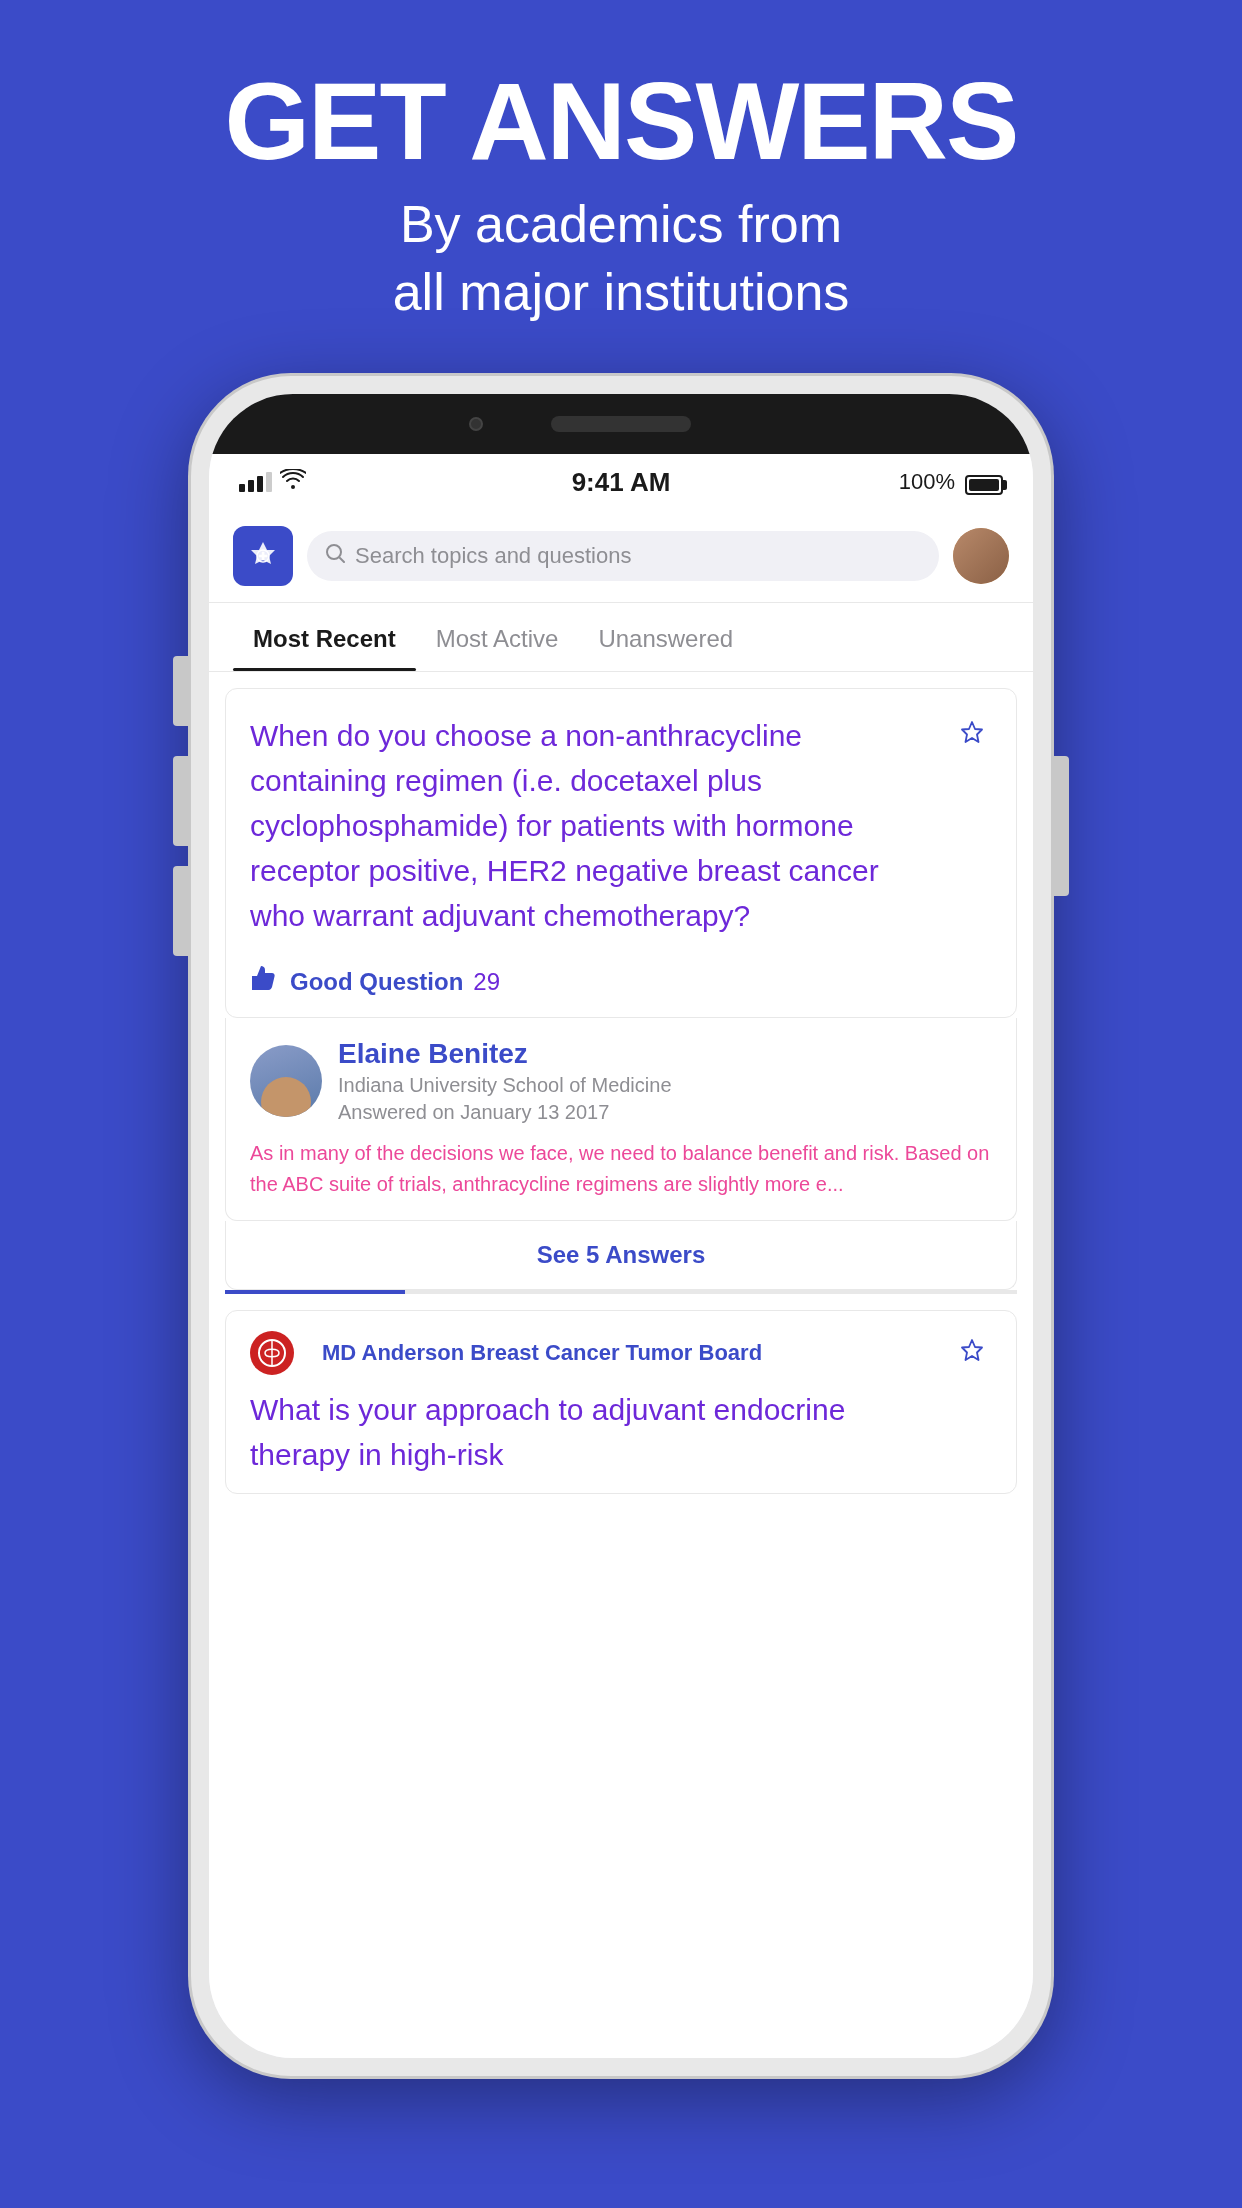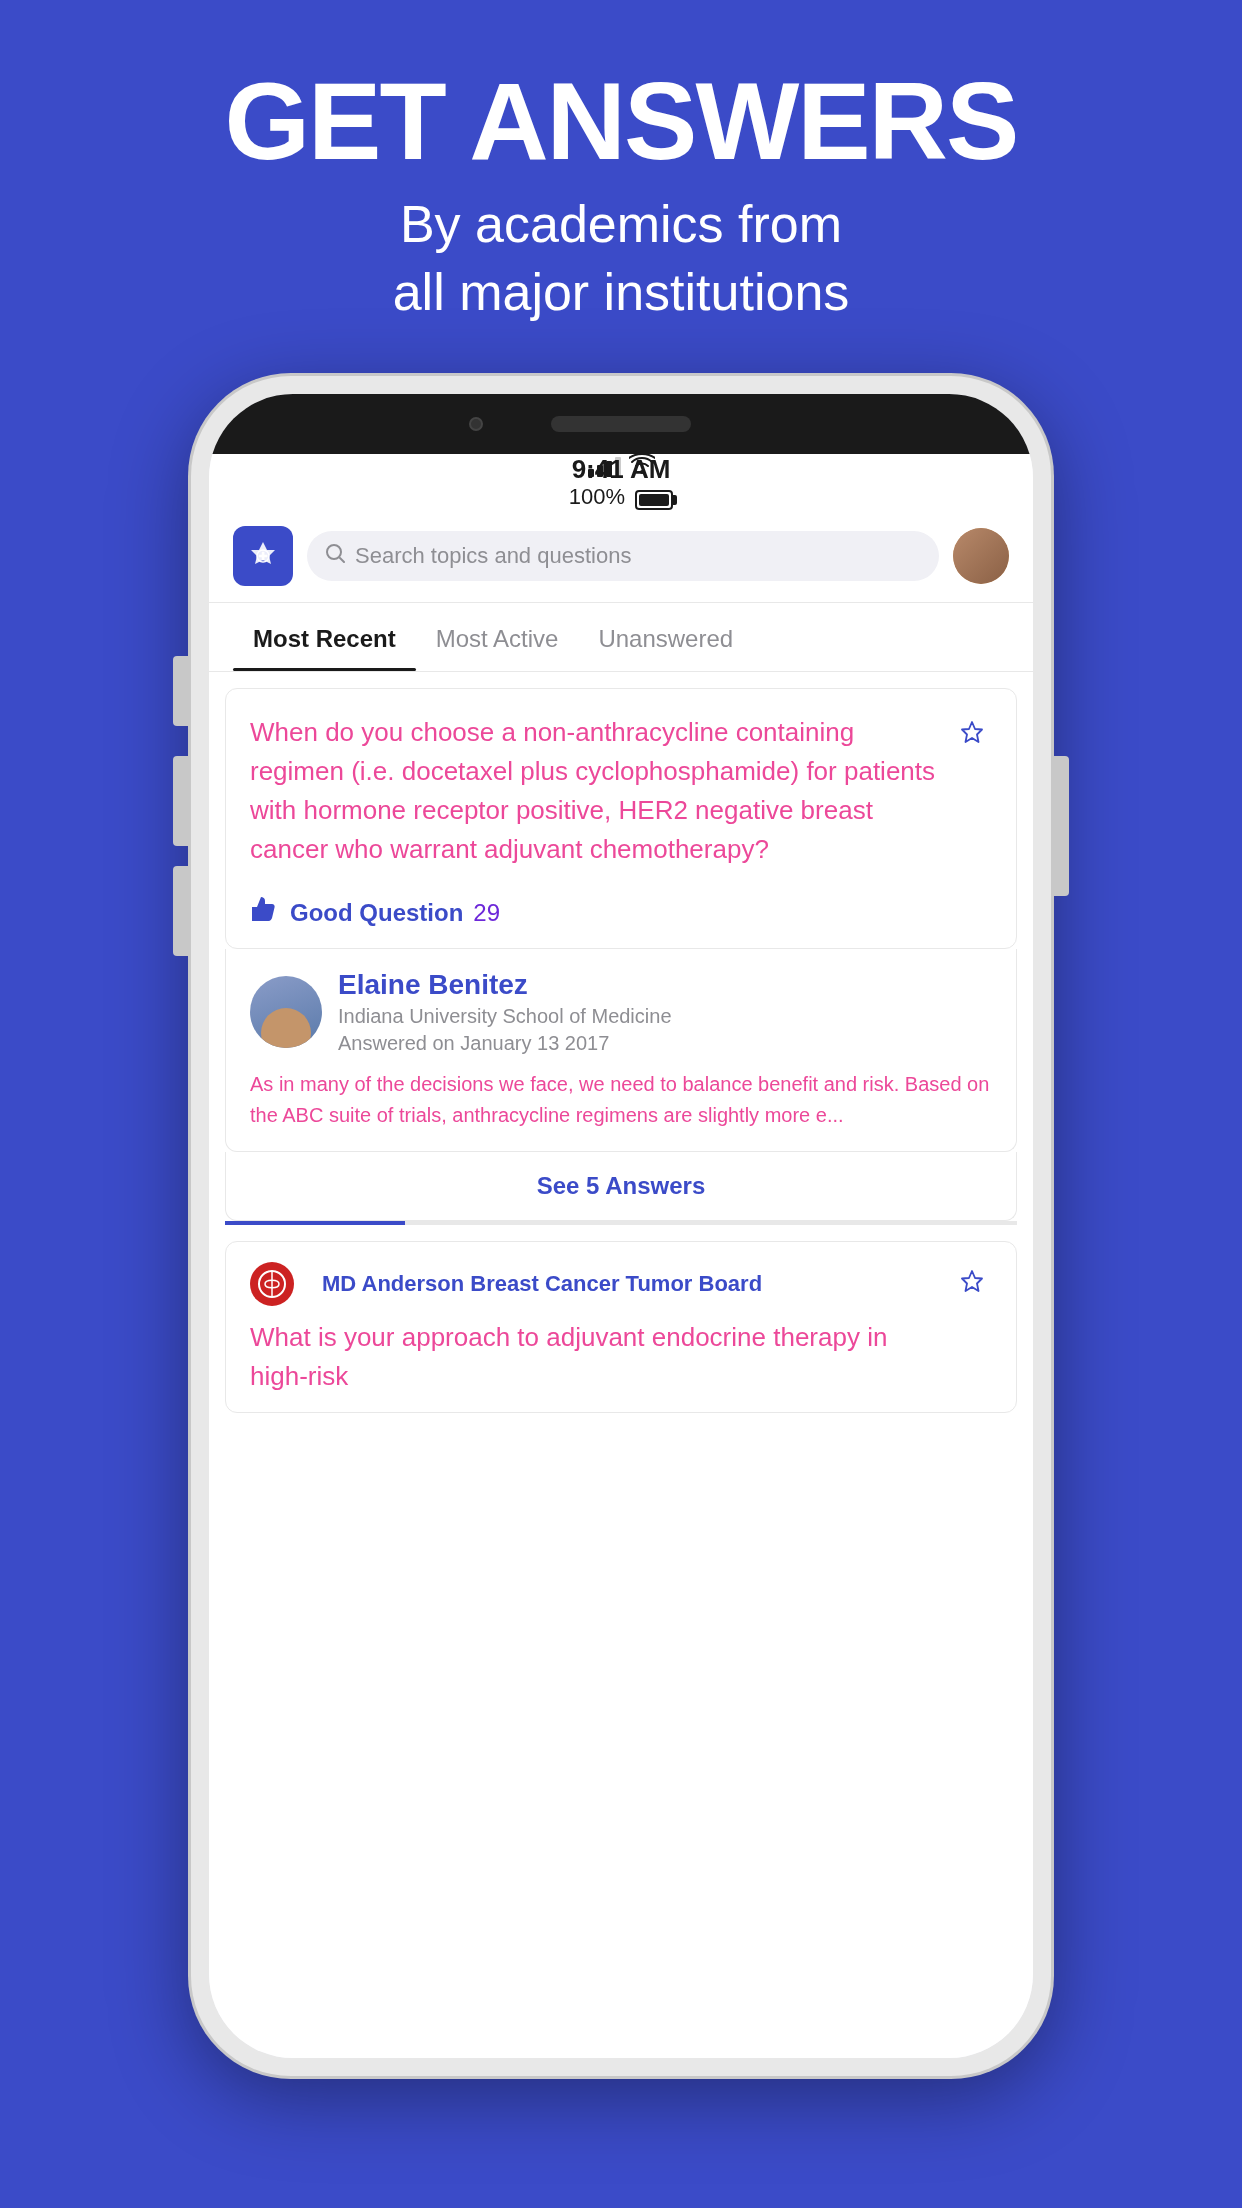--- a/index.html
+++ b/index.html
@@ -344,23 +344,23 @@
 
     .question-body {
       padding: 24px 24px 16px;
       display: flex;
       align-items: flex-start;
       gap: 12px;
     }
 
     .question-text {
       flex: 1;
-      font-size: 26px;
+      font-size: 30px;
       line-height: 1.5;
-      color: #ec4899;
+      color: #6d28d9;
       font-weight: 400;
     }
 
     .star-btn {
       width: 40px;
       height: 40px;
       flex-shrink: 0;
       display: flex;
       align-items: center;
       justify-content: center;
@@ -540,21 +540,21 @@
       <div class="btn-vol-down"></div>
       <div class="btn-power"></div>
 
       <div class="phone-screen">
 
         <div class="phone-top-bezel">
           <div class="camera-dot"></div>
           <div class="speaker-grille"></div>
         </div>
 
-        <div class="status-bar" style="position:relative;flex-direction:column;">
+        <div class="status-bar" style="position:relative;">
           <div class="status-left">
             <div class="signal-bars">
               <div class="signal-bar" style="height:8px;"></div>
               <div class="signal-bar" style="height:12px;"></div>
               <div class="signal-bar" style="height:16px;"></div>
               <div class="signal-bar" style="height:20px;background:#ccc;"></div>
             </div>
             <span class="wifi-icon">
               <svg width="26" height="20" viewBox="0 0 26 20" fill="none">
                 <path d="M13 16a2 2 0 1 1 0 4 2 2 0 0 1 0-4z" fill="#1a1a1a"></path>

